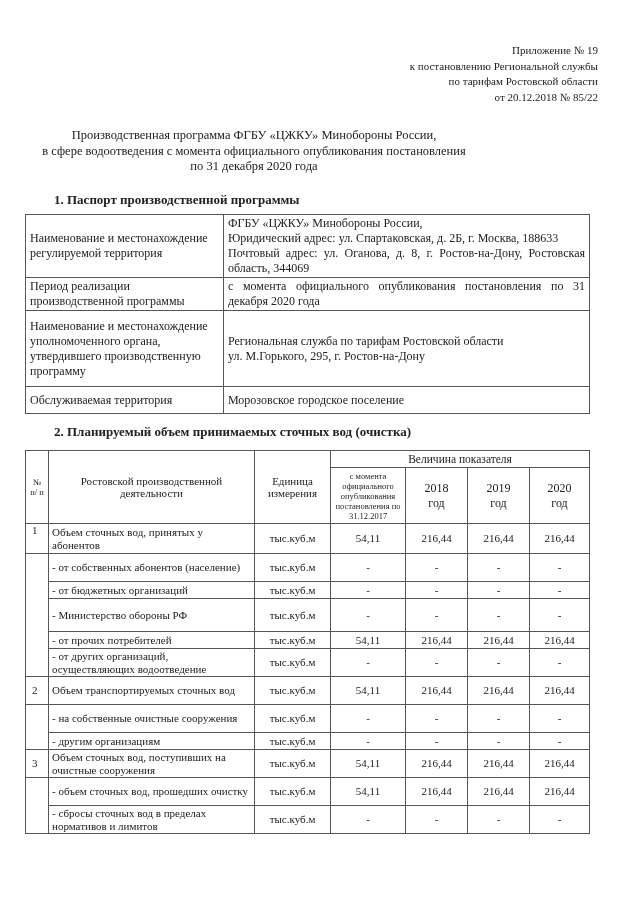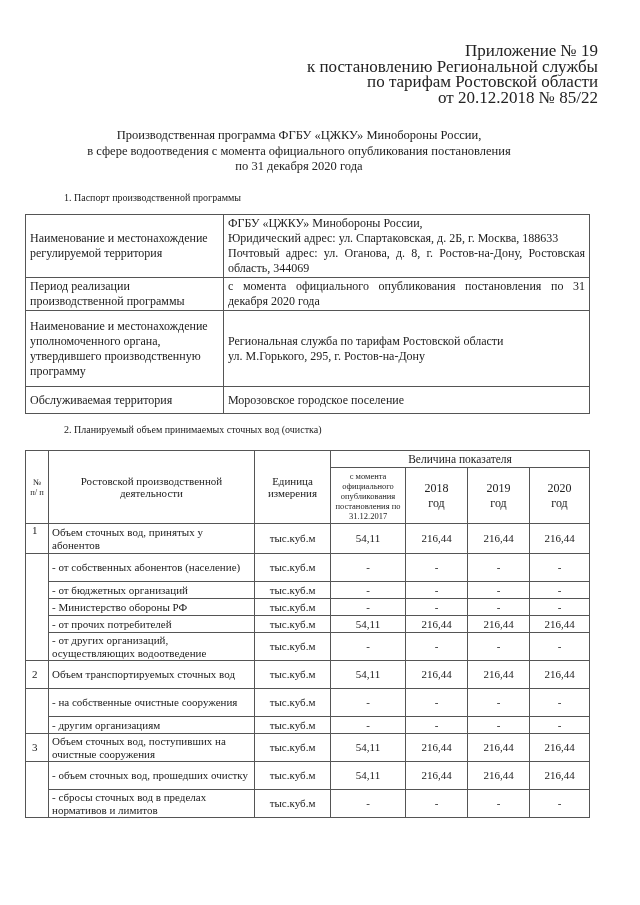--- a/index.html
+++ b/index.html
@@ -1,22 +1,22 @@
 <!DOCTYPE html>
 <html><head>
 <meta charset="utf-8">
 <style>
   html, body { margin: 0; padding: 0; background: #ffffff; }
   body { width: 640px; height: 905px; position: relative; overflow: hidden;
          font-family: "Liberation Serif", serif; color: #222; }
   .appendix { position: absolute; right: 42px; top: 43px; text-align: right;
-              font-size: 17px; line-height: 15.5px; }
+              font-size: 11px; line-height: 15.5px; }
   .title { position: absolute; left: 0; width: 508px; top: 128px; text-align: center;
-           font-size: 12.5px; line-height: 15.5px; padding-left: 45px; }
-  .section { position: absolute; left: 64px; font-size: 10px; }
+           font-size: 12.5px; line-height: 15.5px; }
+  .section { position: absolute; left: 54px; font-size: 13px; font-weight: bold; }
   .sec1 { top: 192px; }
   .sec2 { top: 424px; }
   table { position: absolute; border-collapse: collapse; table-layout: fixed; }
   td { border: 1px solid #555; padding: 0 3px; vertical-align: middle; }
   .t1 { left: 25px; top: 214px; width: 564px; font-size: 12px; line-height: 15px; }
   .t1 td { padding: 1px 4px; }
   .t1 .just { text-align: justify; }
   .t2 { left: 25px; top: 450px; width: 564px; font-size: 11px; line-height: 12.5px; }
   .t2 td.c { text-align: center; }
   .t2 td.num { text-align: left; padding-left: 6px; }
@@ -128,21 +128,21 @@
     <td class="c">-</td>
   </tr>
   <tr style="height:17px">
     <td> - от бюджетных организаций</td>
     <td class="c">тыс.куб.м</td>
     <td class="c">-</td>
     <td class="c">-</td>
     <td class="c">-</td>
     <td class="c">-</td>
   </tr>
-  <tr style="height:17px">
+  <tr style="height:33px">
     <td>- Министерство обороны РФ</td>
     <td class="c">тыс.куб.м</td>
     <td class="c">-</td>
     <td class="c">-</td>
     <td class="c">-</td>
     <td class="c">-</td>
   </tr>
   <tr style="height:17px">
     <td>- от прочих потребителей</td>
     <td class="c">тыс.куб.м</td>

